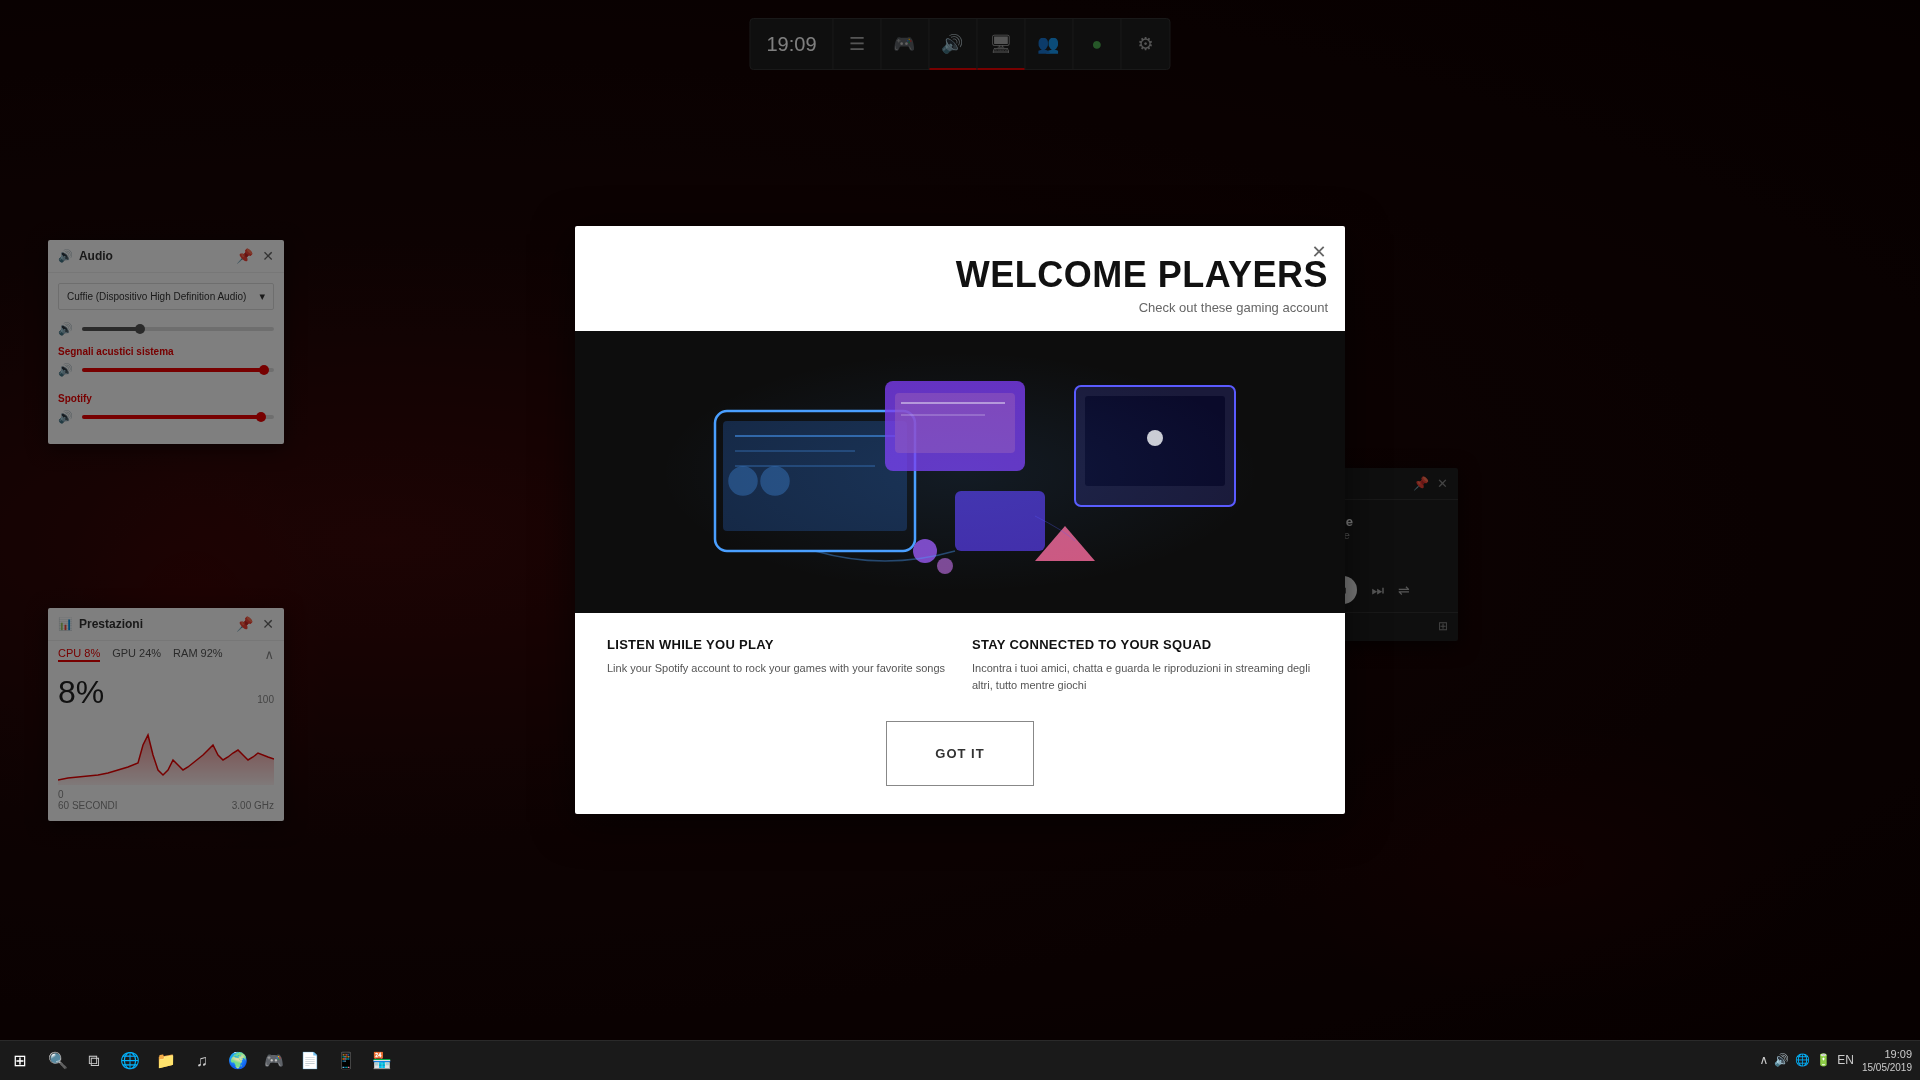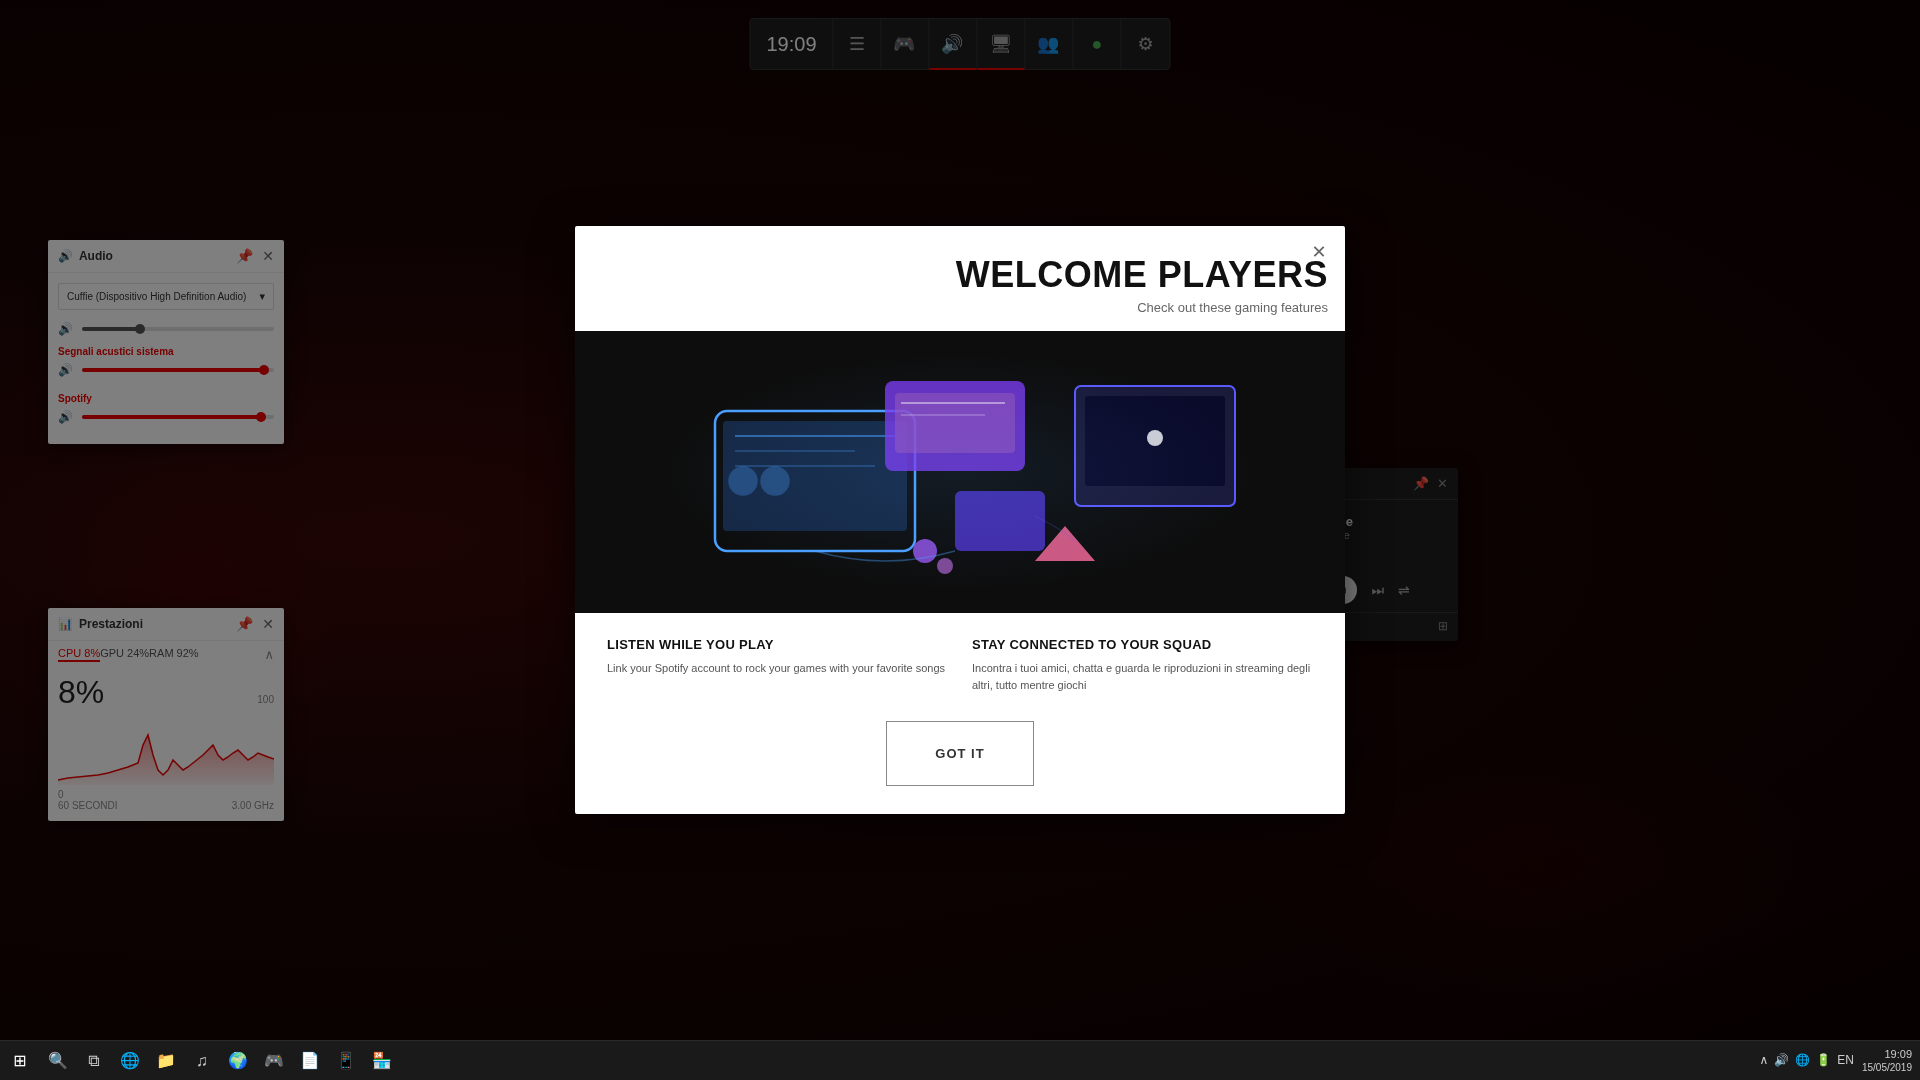--- a/index.html
+++ b/index.html
@@ -166,20 +166,21 @@
       top: 608px;
       left: 48px;
       width: 236px;
       background: #fff;
       border-radius: 2px;
       z-index: 50;
       box-shadow: 0 4px 20px rgba(0,0,0,0.5);
     }
     .perf-tabs {
       display: flex;
+      gap: 12px;
       padding: 6px 10px;
       font-size: 11px;
       color: #555;
     }
     .perf-tab { cursor: pointer; }
     .perf-tab.active { color: #e00; border-bottom: 2px solid #e00; }
     .perf-main {
       padding: 6px 10px 10px;
     }
     .perf-value {
@@ -621,21 +622,21 @@
     </div>
     <span style="color:#888;font-size:12px;">⊞</span>
   </div>
 </div>
 
 <div class="modal-overlay">
   <div class="modal">
     <div class="modal-close">✕</div>
     <div class="modal-header">
       <div class="modal-title">WELCOME PLAYERS</div>
-      <div class="modal-subtitle">Check out these gaming features</div>
+      <div class="modal-subtitle">Check out these gaming account</div>
     </div>
     <div class="modal-image">
       
       <svg width="770" height="282" viewBox="0 0 770 282" xmlns="http://www.w3.org/2000/svg">
         <rect width="770" height="282" fill="#0d0d0d"></rect>
 
         <rect x="140" y="80" width="200" height="140" rx="12" fill="none" stroke="#4a9fff" stroke-width="2.5"></rect>
         <rect x="148" y="90" width="184" height="110" rx="4" fill="#1a3a6a" opacity="0.6"></rect>
 
         <line x1="160" y1="105" x2="320" y2="105" stroke="#4a9fff" stroke-width="1.5" opacity="0.7"></line>

